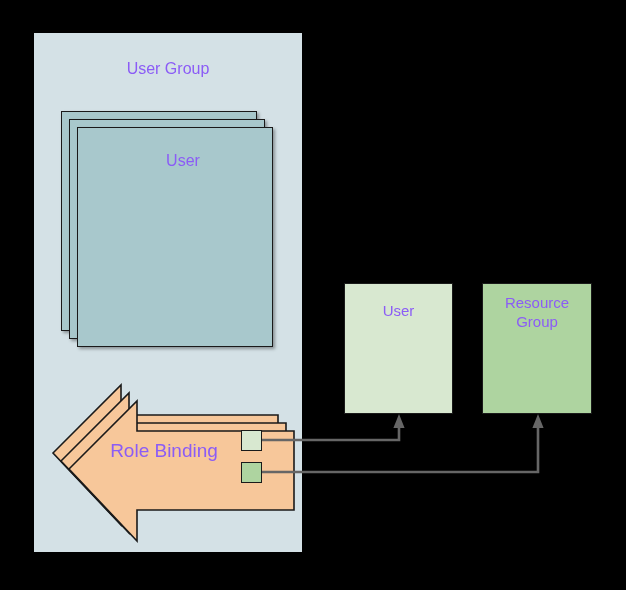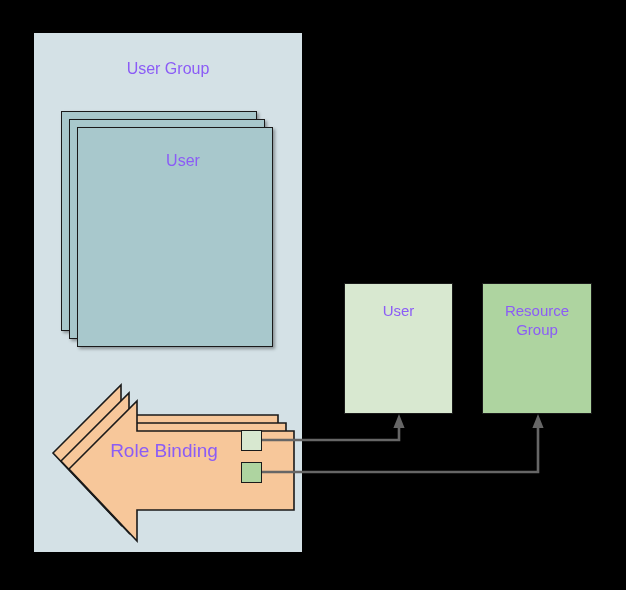--- a/index.html
+++ b/index.html
@@ -108,21 +108,21 @@
     left: 482px; top: 283px;
     width: 110px; height: 131px;
     background: #aed4a0;
   }
   #role-box-label {
     left: 344px; top: 302px;
     width: 109px;
     font-size: 15px;
   }
   #resource-group-box-label {
-    left: 482px; top: 302px;
+    left: 482px; top: 294px;
     width: 110px;
     font-size: 15px;
   }
 
   
   #connectors {
     position: absolute;
     left: 0; top: 0;
     width: 626px; height: 590px;
     pointer-events: none;

